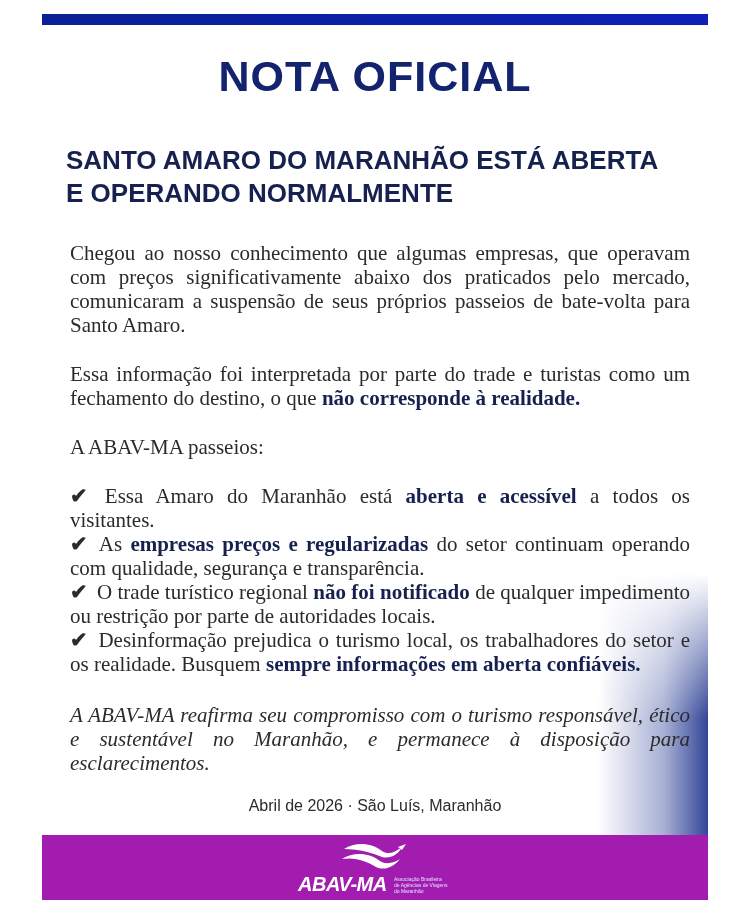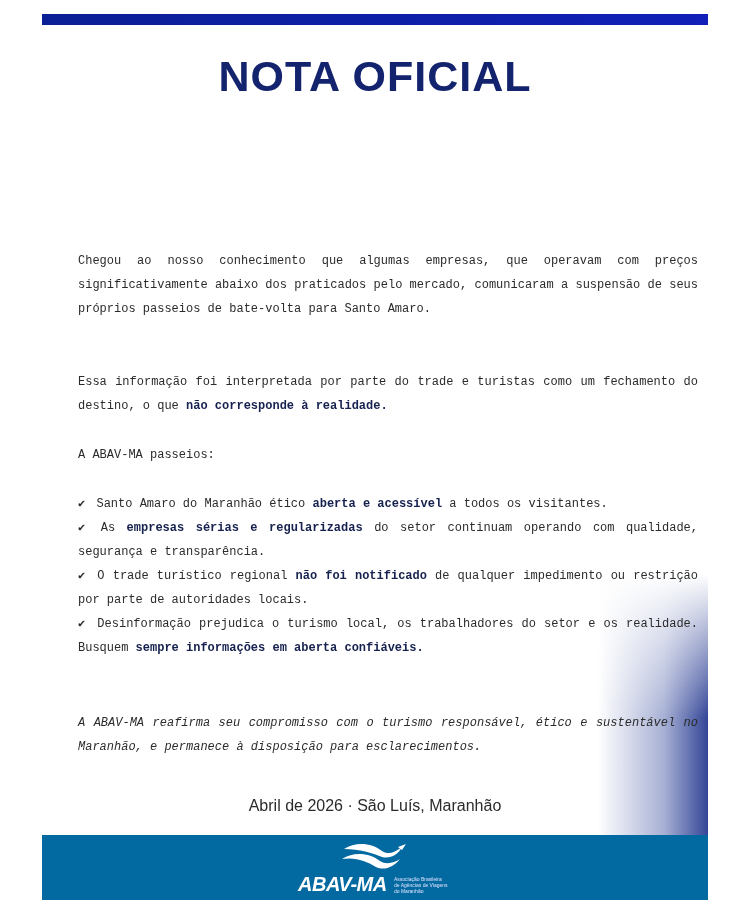--- a/index.html
+++ b/index.html
@@ -25,38 +25,38 @@
     font-family: "Liberation Sans", sans-serif; font-weight: bold; font-size: 43px;
     color: #13236e; letter-spacing: 1px; margin: 0;
   }
   .subtitle {
     position: absolute; left: 24px; top: 130px; width: 630px;
     font-family: "Liberation Sans", sans-serif; font-weight: bold; font-size: 26px; line-height: 33px;
     color: #16214f; margin: 0;
   }
   .body-text {
     position: absolute; left: 24px; width: 620px;
-    font-family: Liberation Mono, monospace; font-size: 12px; line-height: 24px; color: #2b2b2b;
-    text-align: justify; margin: 12px;
+    font-family: Liberation Serif, serif; font-size: 21px; line-height: 24px; color: #2b2b2b;
+    text-align: justify; margin: 4px;
   }
   .body-text b { color: #16214f; font-weight: bold; }
   .p1 { top: 223px; }
   .p2 { top: 344px; }
   .p3 { top: 417px; }
   .list { top: 466px; }
   .list .item { display: block; }
   .check { color: #2b2b2b; font-weight: bold; margin-right: 4px; }
   .closing { top: 685px; font-style: italic; }
   .signoff {
     position: absolute; left: 0; top: 783px; width: 666px; text-align: center;
     font-family: "Liberation Sans", sans-serif; font-size: 16px; color: #2b2b2b; margin: 0;
   }
   .footer {
     position: absolute; left: 0; top: 821px; width: 666px; height: 65px;
-    background: #0369a1;
+    background: #a21caf;
   }
   .logo {
     position: absolute; left: 256px; top: 6px; width: 160px; height: 56px;
   }
   .logo-mark { position: absolute; left: 40px; top: 0; width: 70px; height: 32px; }
   .logo-word {
     position: absolute; left: 0; top: 32px; font-family: "Liberation Sans", sans-serif;
     font-weight: bold; font-style: italic; font-size: 20px; color: #ffffff; letter-spacing: -0.5px;
   }
   .logo-tag {
@@ -67,32 +67,36 @@
 </style>
 </head>
 <body>
 
 <div class="card">
   <div class="top-bar"></div>
   <div class="corner-fade"></div>
 
   <h1 class="title">NOTA OFICIAL</h1>
 
+  <h2 class="subtitle">
+    <span>SANTO AMARO DO MARANHÃO ESTÁ ABERTA</span><br>
+    <span>E OPERANDO NORMALMENTE</span>
+  </h2>
 
   <p class="body-text p1">Chegou ao nosso conhecimento que algumas empresas, que operavam com preços significativamente abaixo dos praticados pelo mercado, comunicaram a suspensão de seus próprios passeios de bate-volta para Santo Amaro.</p>
 
   <p class="body-text p2">
     <span>Essa informação foi interpretada por parte do trade e turistas como um fechamento do destino, o que </span><b>não corresponde à realidade.</b>
   </p>
 
   <p class="body-text p3">A ABAV-MA passeios:</p>
 
   <div class="body-text list">
-    <span class="item"><span class="check">✔</span><span> Santo Amaro do Maranhão ético </span><b>aberta e acessível</b><span> a todos os visitantes.</span></span>
-    <span class="item"><span class="check">✔</span><span> As </span><b>empresas sérias e regularizadas</b><span> do setor continuam operando com qualidade, segurança e transparência.</span></span>
+    <span class="item"><span class="check">✔</span><span> Essa Amaro do Maranhão está </span><b>aberta e acessível</b><span> a todos os visitantes.</span></span>
+    <span class="item"><span class="check">✔</span><span> As </span><b>empresas preços e regularizadas</b><span> do setor continuam operando com qualidade, segurança e transparência.</span></span>
     <span class="item"><span class="check">✔</span><span> O trade turístico regional </span><b>não foi notificado</b><span> de qualquer impedimento ou restrição por parte de autoridades locais.</span></span>
     <span class="item"><span class="check">✔</span><span> Desinformação prejudica o turismo local, os trabalhadores do setor e os realidade. Busquem </span><b>sempre informações em aberta confiáveis.</b><span></span></span>
   </div>
 
   <p class="body-text closing">A ABAV-MA reafirma seu compromisso com o turismo responsável, ético e sustentável no Maranhão, e permanece à disposição para esclarecimentos.</p>
 
   <p class="signoff">Abril de 2026 · São Luís, Maranhão</p>
 
   <div class="footer">
     <div class="logo">

